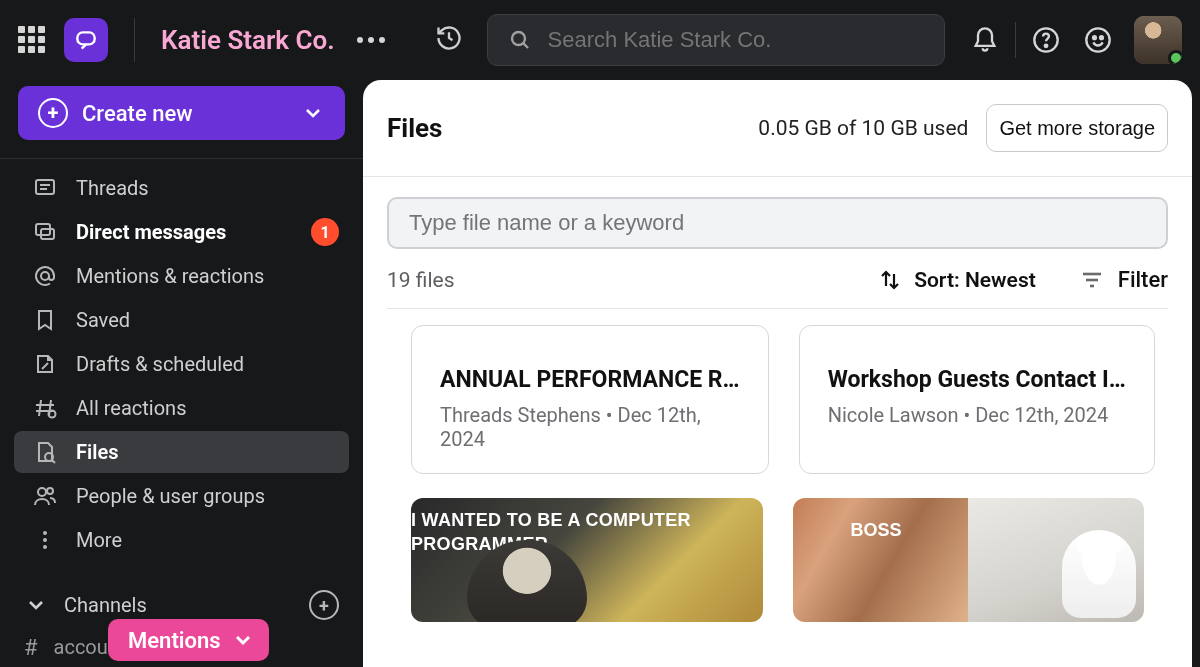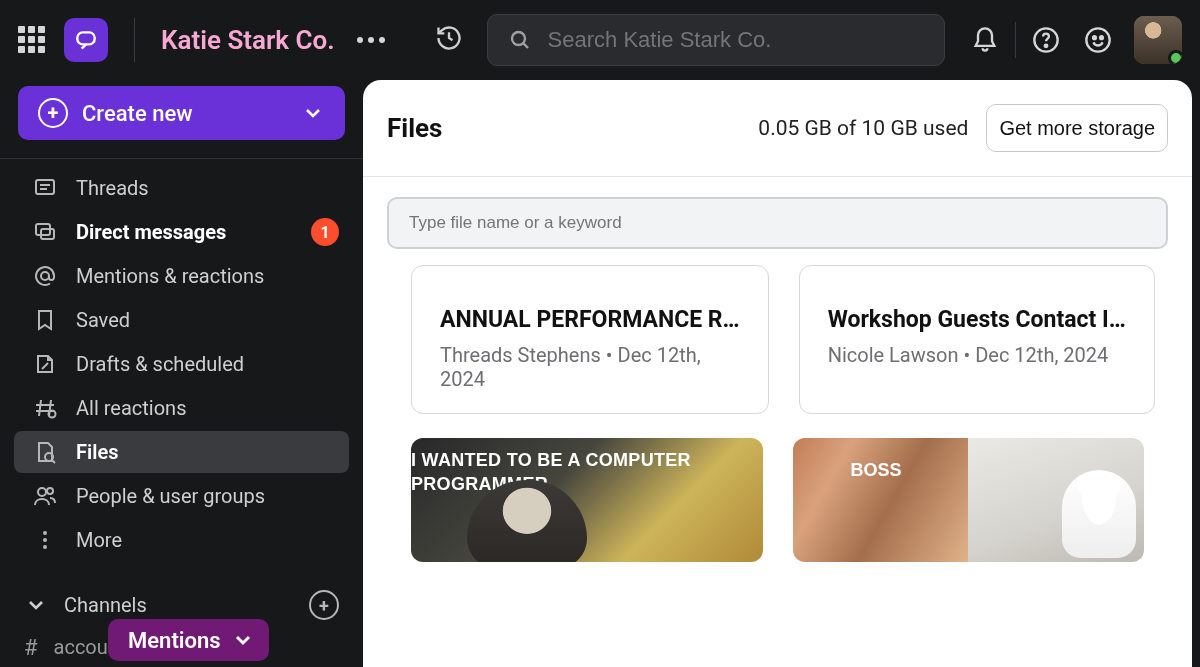--- a/index.html
+++ b/index.html
@@ -79,21 +79,21 @@
       display: flex; align-items: center; height: 44px; padding: 0 24px; gap: 16px;
       color: #cfcfd0; font-size: 20px; margin-top: 22px;
     }
     .section-header .chev { color: #cfcfd0; }
     .section-header .add { margin-left: auto; width: 30px; height: 30px; border: 2.5px solid #b7b7b9; border-radius: 50%; display:flex; align-items:center; justify-content:center; color:#b7b7b9; font-weight:700; font-size:18px;}
     .channel-item { display:flex; align-items:center; height:40px; padding: 0 24px; gap: 16px; color:#9a9a9d; font-size: 20px;}
     .channel-item .hash { font-size: 22px; color:#9a9a9d; }
 
     .mentions-pill {
       position: absolute; left: 108px; bottom: 6px;
-      background: #701a75; color: #fff; height: 42px; padding: 0 14px 0 20px;
+      background: #ec4899; color: #fff; height: 42px; padding: 0 14px 0 20px;
       border-radius: 10px; display: flex; align-items: center; gap: 10px;
       font-size: 22px; font-weight: 600;
     }
 
     
     .main {
       flex: 1; background: #fff; border-top-left-radius: 18px; border-top-right-radius: 18px;
       color: #111; padding: 24px 0 0 0; display: flex; flex-direction: column;
       margin-right: 8px; overflow: hidden;
     }
@@ -101,21 +101,21 @@
     .main-header .title { font-size: 26px; font-weight: 700; }
     .main-header .storage { margin-left: auto; font-size: 21px; color: #222; }
     .more-storage-btn {
       height: 48px; padding: 0 12px; border: 1.5px solid #c9c9cc; border-radius: 10px;
       font-size: 20px; font-weight: 500; background: #fff; color: #111;
     }
     .main-sep { height: 1px; background: #e5e5e8; }
     .controls { padding: 20px 24px 0; }
     .file-search {
       width: 100%; height: 52px; background: #f2f3f5; border: 2px solid #cfd0d3; border-radius: 10px;
-      padding: 0 20px; font-size: 17px; color: #9a9a9d; outline: none;
+      padding: 0 20px; font-size: 22px; color: #9a9a9d; outline: none;
     }
     .controls-row {
       display: flex; align-items: center; padding: 18px 0 16px; border-bottom: 1px solid #e5e5e8;
     }
     .count { font-size: 21px; color: #5e5e62; }
     .sort { margin-left: auto; display: flex; align-items: center; gap: 12px; font-size: 21px; font-weight: 600; color: #111;}
     .sort .sort-icon { color: #111; }
     .filter { display: flex; align-items: center; gap: 14px; font-size: 22px; font-weight: 500; margin-left: 44px; color: #111;}
     .filter .filter-icon { color: #6a6a6d; }
 
@@ -339,20 +339,40 @@
   <div class="main">
     <div class="main-header">
       <div class="title">Files</div>
       <div class="storage">0.05 GB of 10 GB used</div>
       <button class="more-storage-btn">Get more storage</button>
     </div>
     <div class="main-sep"></div>
 
     <div class="controls">
       <input class="file-search" type="text" placeholder="Type file name or a keyword" style="">
+      <div class="controls-row">
+        <div class="count">19 files</div>
+        <div class="sort">
+          <svg class="sort-icon ic" viewBox="0 0 24 24" fill="none" stroke="currentColor" stroke-width="2.2">
+              <path d="M8 4v14"></path>
+              <polyline points="4 8 8 4 12 8" transform="translate(0 0)"></polyline>
+              <path d="M16 20V6"></path>
+              <polyline points="12 16 16 20 20 16"></polyline>
+            </svg>
+          <span>Sort: Newest</span>
+        </div>
+        <div class="filter">
+          <svg class="filter-icon ic" viewBox="0 0 24 24" fill="none" stroke="currentColor" stroke-width="2.6">
+              <line x1="3" y1="6" x2="21" y2="6"></line>
+              <line x1="6" y1="12" x2="18" y2="12"></line>
+              <line x1="10" y1="18" x2="14" y2="18"></line>
+            </svg>
+          <span>Filter</span>
+        </div>
+      </div>
 
       <div class="cards">
         <div class="card">
           <div class="card-title">ANNUAL PERFORMANCE R…</div>
           <div class="card-meta"><span>Threads Stephens</span> • <span>Dec 12th, 2024</span></div>
         </div>
         <div class="card">
           <div class="card-title">Workshop Guests Contact I…</div>
           <div class="card-meta"><span>Nicole Lawson</span> • <span>Dec 12th, 2024</span></div>
         </div>

